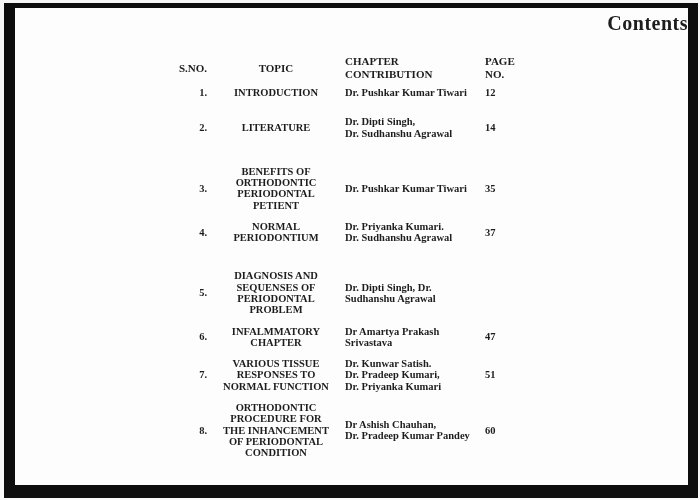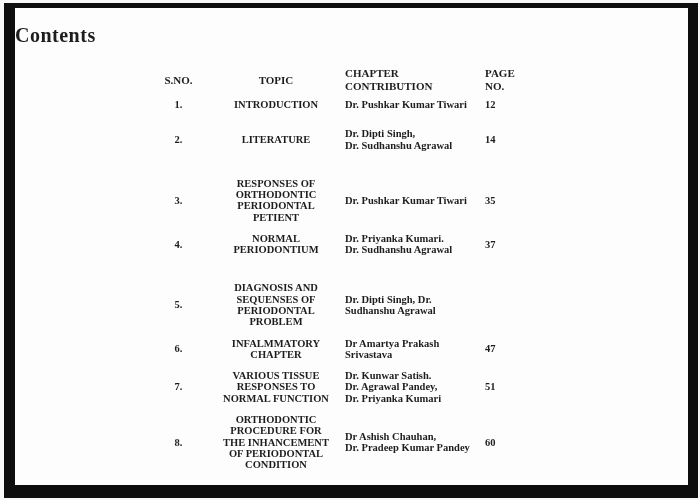--- a/index.html
+++ b/index.html
@@ -16,44 +16,44 @@
   }
   .frame{
     position:absolute;top:3px;left:4px;right:2px;bottom:2px;
     border-style:solid;
     border-color:var(--border-color);
     border-width:5px 10px 13px 11px;
     background:var(--page-bg);
     box-sizing:border-box;
   }
   .title{
-    text-align:left;
+    text-align:right;
     font-weight:bold;
     font-size:20px;
     letter-spacing:0.5px;
-    padding-top:16px;
+    padding-top:4px;
   }
   .toc{
     margin-left:135px;
     margin-top:16px;
     width:401px;
   }
   .trow{
     display:grid;
     grid-template-columns:57px 138px 140px 66px;
     align-items:center;
     padding:5px 0;
   }
   .trow.gap-top{padding-top:22px;}
   .trow.gap-sm{padding-top:13px;}
   .cell{font-weight:bold;font-size:10.5px;line-height:10.5px;}
   .cell .line{line-height:10.5px;padding:0.4px 0;}
   .header .cell{font-size:11px;}
   .header .cell .line{line-height:12px;}
-  .c-sno{text-align:center;}
+  .c-sno{text-align:right;}
   .c-topic{text-align:center;}
   .c-contrib{text-align:left;}
   .c-page{text-align:left;}
   .header{padding:4px 0 2px 0;}
 </style>
 </head>
 <body>
 
 <div class="frame">
   <div class="title">Contents</div>
@@ -102,21 +102,21 @@
           </div>
           <div class="cell c-page">
             <div class="line">14</div>
           </div>
         </div>
         <div class="trow gap-top">
           <div class="cell c-sno">
             <div class="line">3.</div>
           </div>
           <div class="cell c-topic">
-            <div class="line">RESPONSES OF</div>
+            <div class="line">BENEFITS OF</div>
             <div class="line">ORTHODONTIC</div>
             <div class="line">PERIODONTAL</div>
             <div class="line">PETIENT</div>
           </div>
           <div class="cell c-contrib">
             <div class="line">Dr. Pushkar Kumar Tiwari</div>
           </div>
           <div class="cell c-page">
             <div class="line">35</div>
           </div>
@@ -173,21 +173,21 @@
           <div class="cell c-sno">
             <div class="line">7.</div>
           </div>
           <div class="cell c-topic">
             <div class="line">VARIOUS TISSUE</div>
             <div class="line">RESPONSES TO</div>
             <div class="line">NORMAL FUNCTION</div>
           </div>
           <div class="cell c-contrib">
             <div class="line">Dr. Kunwar Satish.</div>
-            <div class="line">Dr. Agrawal Pandey,</div>
+            <div class="line">Dr. Pradeep Kumari,</div>
             <div class="line">Dr. Priyanka Kumari</div>
           </div>
           <div class="cell c-page">
             <div class="line">51</div>
           </div>
         </div>
         <div class="trow">
           <div class="cell c-sno">
             <div class="line">8.</div>
           </div>

